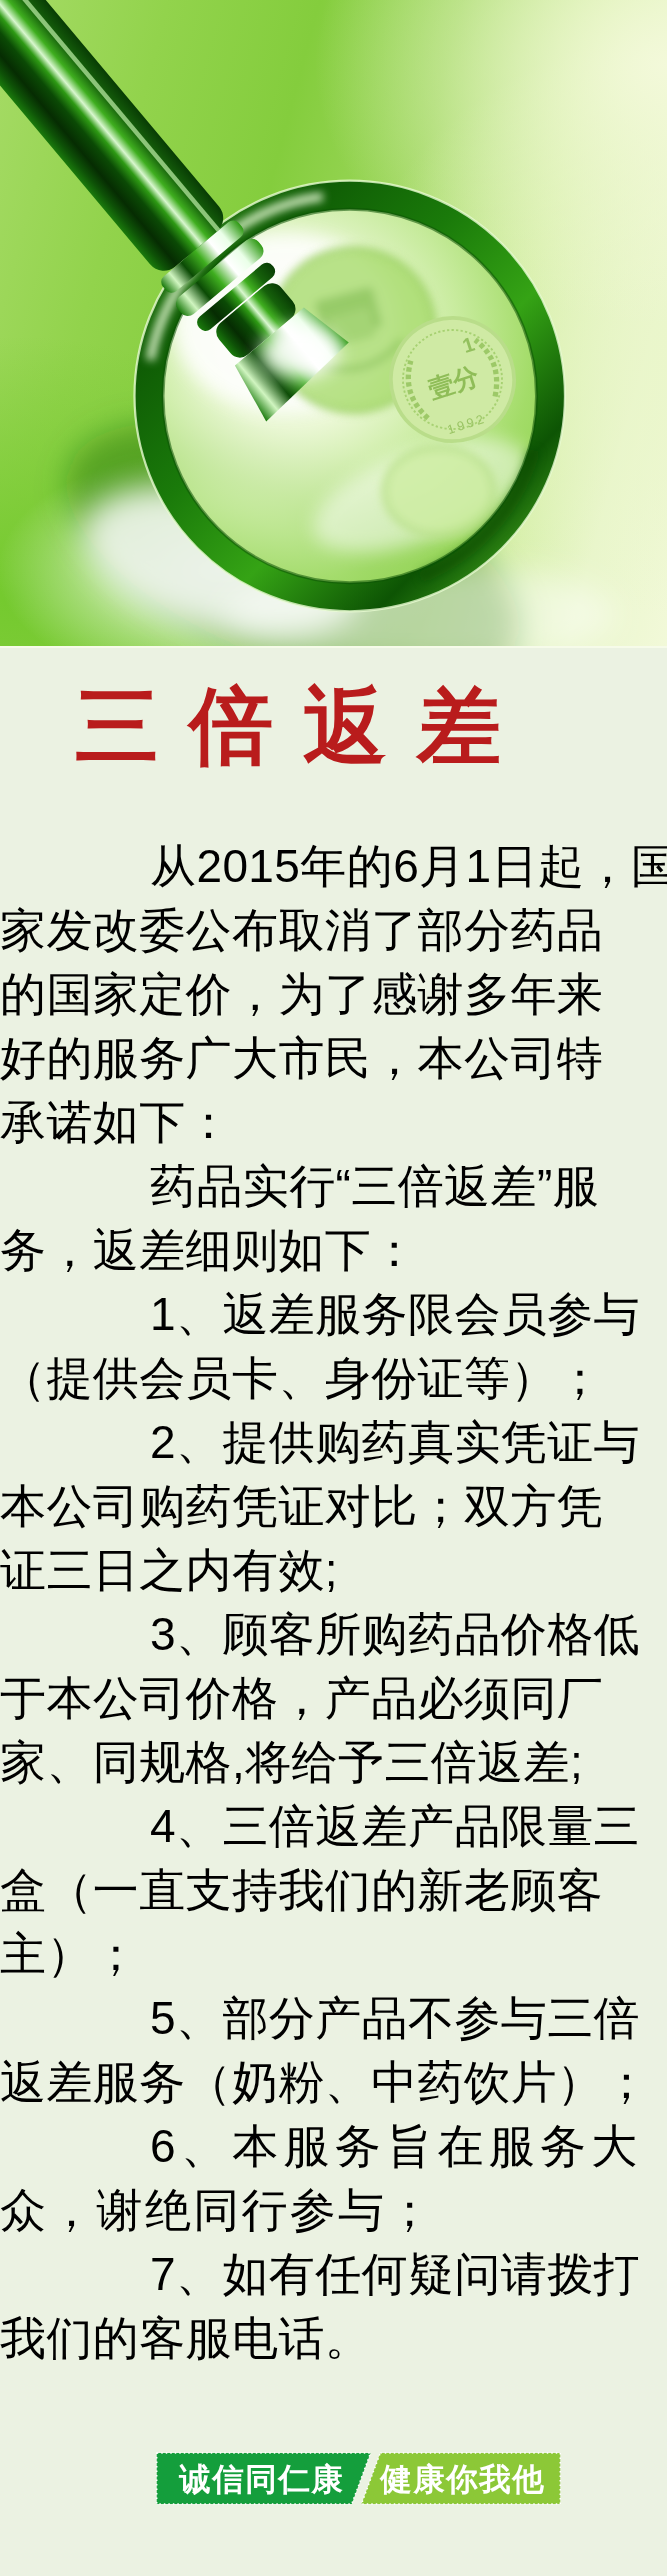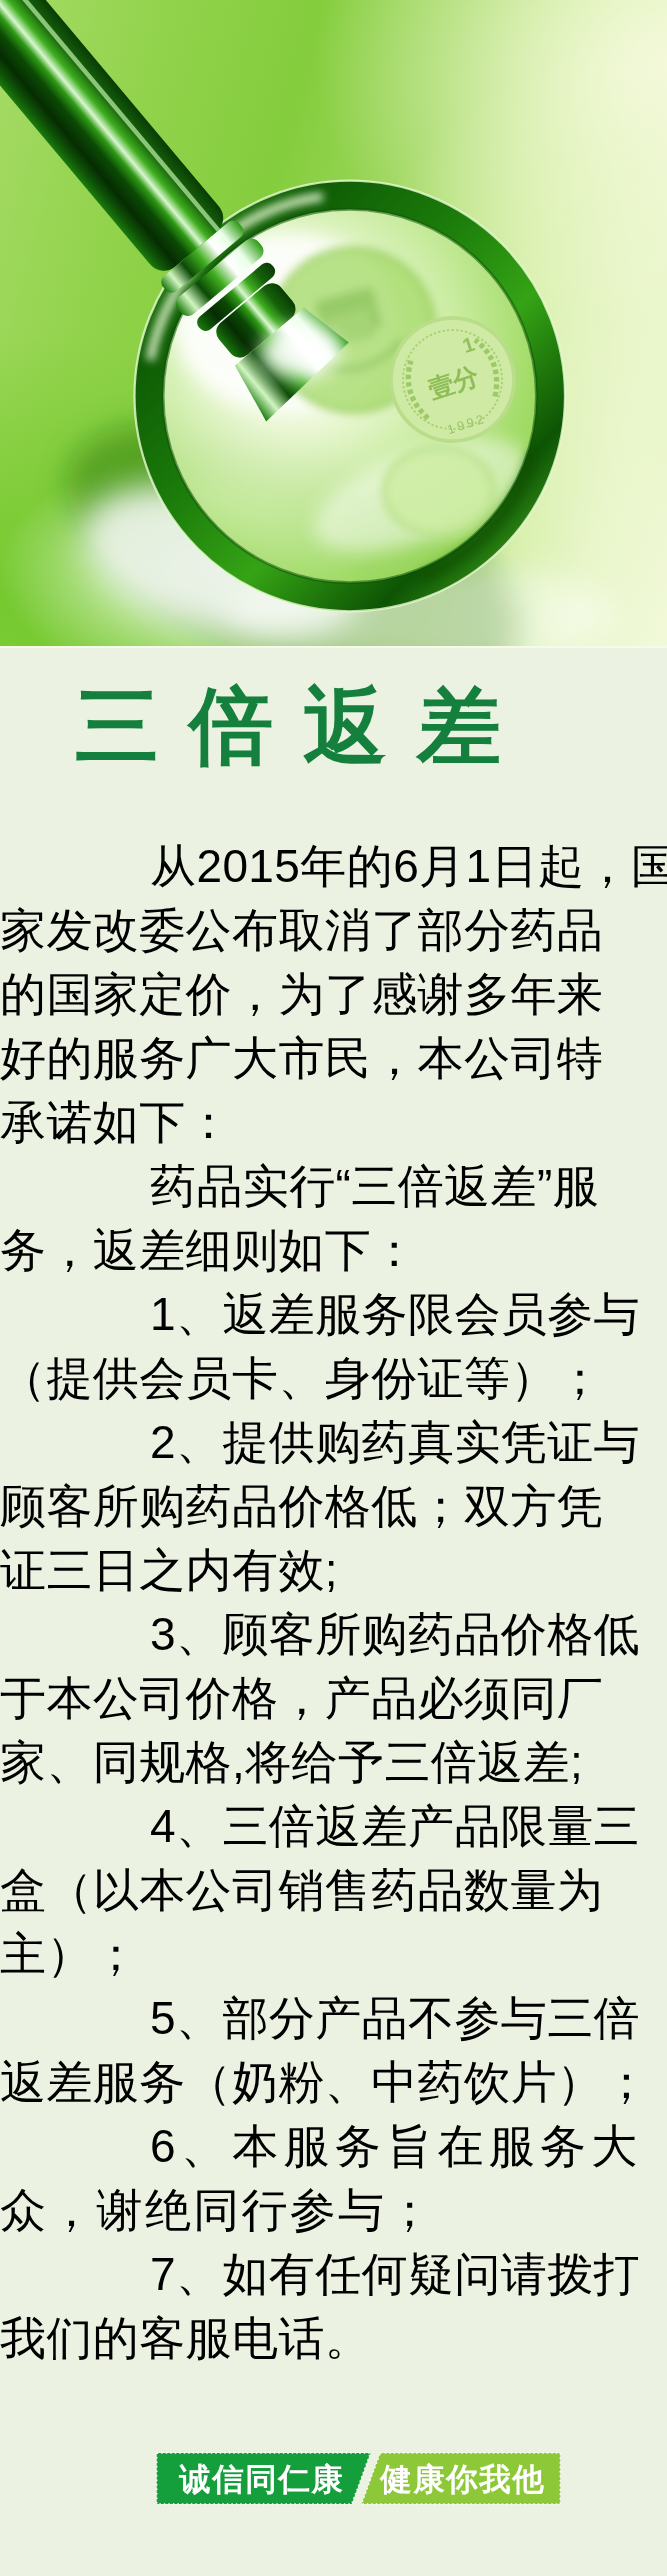--- a/index.html
+++ b/index.html
@@ -18,21 +18,21 @@
       radial-gradient(ellipse 615px 510px at 106% 50%, #eaf6cb 0%, rgba(234,246,203,0) 58%),
       radial-gradient(ellipse 570px 420px at 2% 92%, #74c92e 0%, rgba(116,201,46,0) 62%),
       linear-gradient(105deg,#a6db66 0%,#92d34c 20%,#84cd3d 38%,#9ed75d 55%,#c9eb92 72%,#e9f6cb 88%,#f2f9d9 100%);
   }
   .photo-edge{position:absolute;left:0;top:646px;width:668px;height:2.3px;background:#f6fbe9;}
 
   
   .title{
     position:absolute;top:679px;left:0;width:576px;
     text-align:center;font-size:84px;line-height:95px;font-weight:bold;
-    color:#15803d;letter-spacing:30px;padding-left:30px;box-sizing:border-box;
+    color:#b91c1c;letter-spacing:30px;padding-left:30px;box-sizing:border-box;
     white-space:nowrap;
   }
 
   
   .bodytext{position:absolute;top:816px;left:0;width:668px;color:#000;margin-top:18px;}
   .line{
     height:64px;line-height:64px;font-size:46px;
     white-space:nowrap;letter-spacing:0.4px;
   }
   .line.indent{padding-left:150px;}
@@ -158,27 +158,27 @@
     <div class="line indent">从2015年的6月1日起，国</div>
     <div class="line">家发改委公布取消了部分药品</div>
     <div class="line">的国家定价，为了感谢多年来</div>
     <div class="line">好的服务广大市民，本公司特</div>
     <div class="line">承诺如下：</div>
     <div class="line indent">药品实行“三倍返差”服</div>
     <div class="line">务，返差细则如下：</div>
     <div class="line indent">1、返差服务限会员参与</div>
     <div class="line">（提供会员卡、身份证等）；</div>
     <div class="line indent">2、提供购药真实凭证与</div>
-    <div class="line">顾客所购药品价格低；双方凭</div>
+    <div class="line">本公司购药凭证对比；双方凭</div>
     <div class="line">证三日之内有效;</div>
     <div class="line indent">3、顾客所购药品价格低</div>
     <div class="line">于本公司价格，产品必须同厂</div>
     <div class="line">家、同规格,将给予三倍返差;</div>
     <div class="line indent">4、三倍返差产品限量三</div>
-    <div class="line">盒（以本公司销售药品数量为</div>
+    <div class="line">盒（一直支持我们的新老顾客</div>
     <div class="line">主）；</div>
     <div class="line indent">5、部分产品不参与三倍</div>
     <div class="line">返差服务（奶粉、中药饮片）；</div>
     <div class="line indent sp7">6、本服务旨在服务大</div>
     <div class="line sp3">众，谢绝同行参与；</div>
     <div class="line indent">7、如有任何疑问请拨打</div>
     <div class="line">我们的客服电话。</div>
   </div>
 
   <div class="banner">

